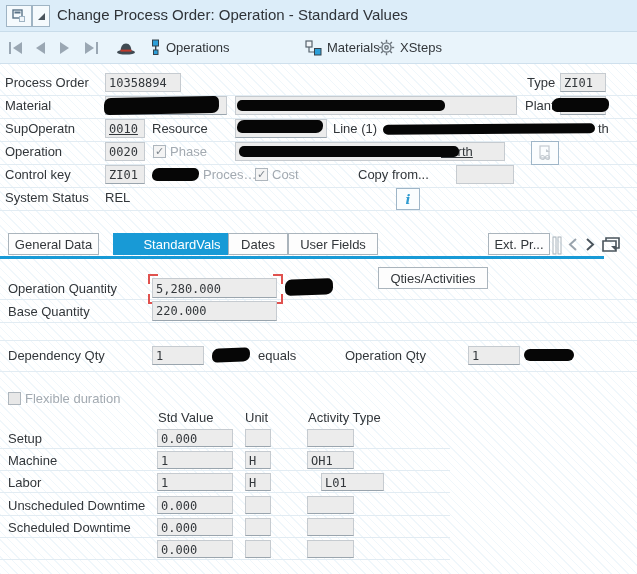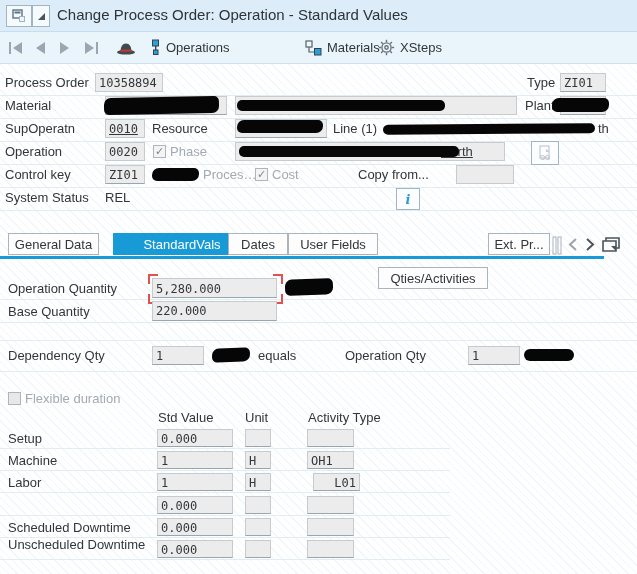--- a/index.html
+++ b/index.html
@@ -137,21 +137,21 @@
   <div class="content">
 
     <div class="hline" style="left:0;top:31px;width:637px;"></div>
     <div class="hline" style="left:0;top:54px;width:637px;"></div>
     <div class="hline" style="left:0;top:77px;width:637px;"></div>
     <div class="hline" style="left:0;top:100px;width:637px;"></div>
     <div class="hline" style="left:0;top:123px;width:637px;"></div>
     <div class="hline" style="left:0;top:146px;width:637px;"></div>
 
     <div class="lbl" style="left:5px;top:11px;">Process Order</div>
-    <div class="fld plain" style="left:95px;top:9px;width:68px;">10358894</div>
+    <div class="fld plain" style="left:105px;top:9px;width:76px;">10358894</div>
     <div class="lbl" style="left:527px;top:11px;">Type</div>
     <div class="fld" style="left:560px;top:9px;width:46px;">ZI01</div>
 
     <div class="lbl" style="left:5px;top:34px;">Material</div>
     <div class="fld" style="left:105px;top:32px;width:122px;"></div>
     <div class="blob" style="left:104px;top:33px;width:115px;height:17px;transform:rotate(-1deg);"></div>
     <div class="fld plain" style="left:235px;top:32px;width:282px;"></div>
     <div class="blob" style="left:237px;top:36px;width:208px;height:11px;border-radius:5px;"></div>
     <div class="lbl" style="left:525px;top:34px;">Plant</div>
     <div class="fld" style="left:560px;top:32px;width:46px;"></div>
@@ -262,24 +262,24 @@
 
     <div class="lbl" style="left:8px;top:389px;">Machine</div>
     <div class="fld" style="left:157px;top:387px;width:76px;height:18px;">1</div>
     <div class="fld" style="left:245px;top:387px;width:26px;height:18px;">H</div>
     <div class="fld" style="left:307px;top:387px;width:47px;height:18px;">OH1</div>
     <div class="hline" style="left:0;top:406px;width:450px;"></div>
 
     <div class="lbl" style="left:8px;top:411px;">Labor</div>
     <div class="fld" style="left:157px;top:409px;width:76px;height:18px;">1</div>
     <div class="fld" style="left:245px;top:409px;width:26px;height:18px;">H</div>
-    <div class="fld" style="left:313px;top:409px;width:47px;height:18px;text-align:right;">L01</div>
+    <div class="fld" style="left:321px;top:409px;width:63px;height:18px;">L01</div>
     <div class="hline" style="left:0;top:428px;width:450px;"></div>
 
-    <div class="lbl" style="left:8px;top:434px;margin-top:39px;">Unscheduled Downtime</div>
+    <div class="lbl" style="left:8px;top:434px;">Unscheduled Downtime</div>
     <div class="fld" style="left:157px;top:432px;width:76px;height:18px;">0.000</div>
     <div class="fld" style="left:245px;top:432px;width:26px;height:18px;"></div>
     <div class="fld" style="left:307px;top:432px;width:47px;height:18px;"></div>
     <div class="hline" style="left:0;top:451px;width:450px;"></div>
 
     <div class="lbl" style="left:8px;top:456px;">Scheduled Downtime</div>
     <div class="fld" style="left:157px;top:454px;width:76px;height:18px;">0.000</div>
     <div class="fld" style="left:245px;top:454px;width:26px;height:18px;"></div>
     <div class="fld" style="left:307px;top:454px;width:47px;height:18px;"></div>
     <div class="hline" style="left:0;top:473px;width:450px;"></div>

